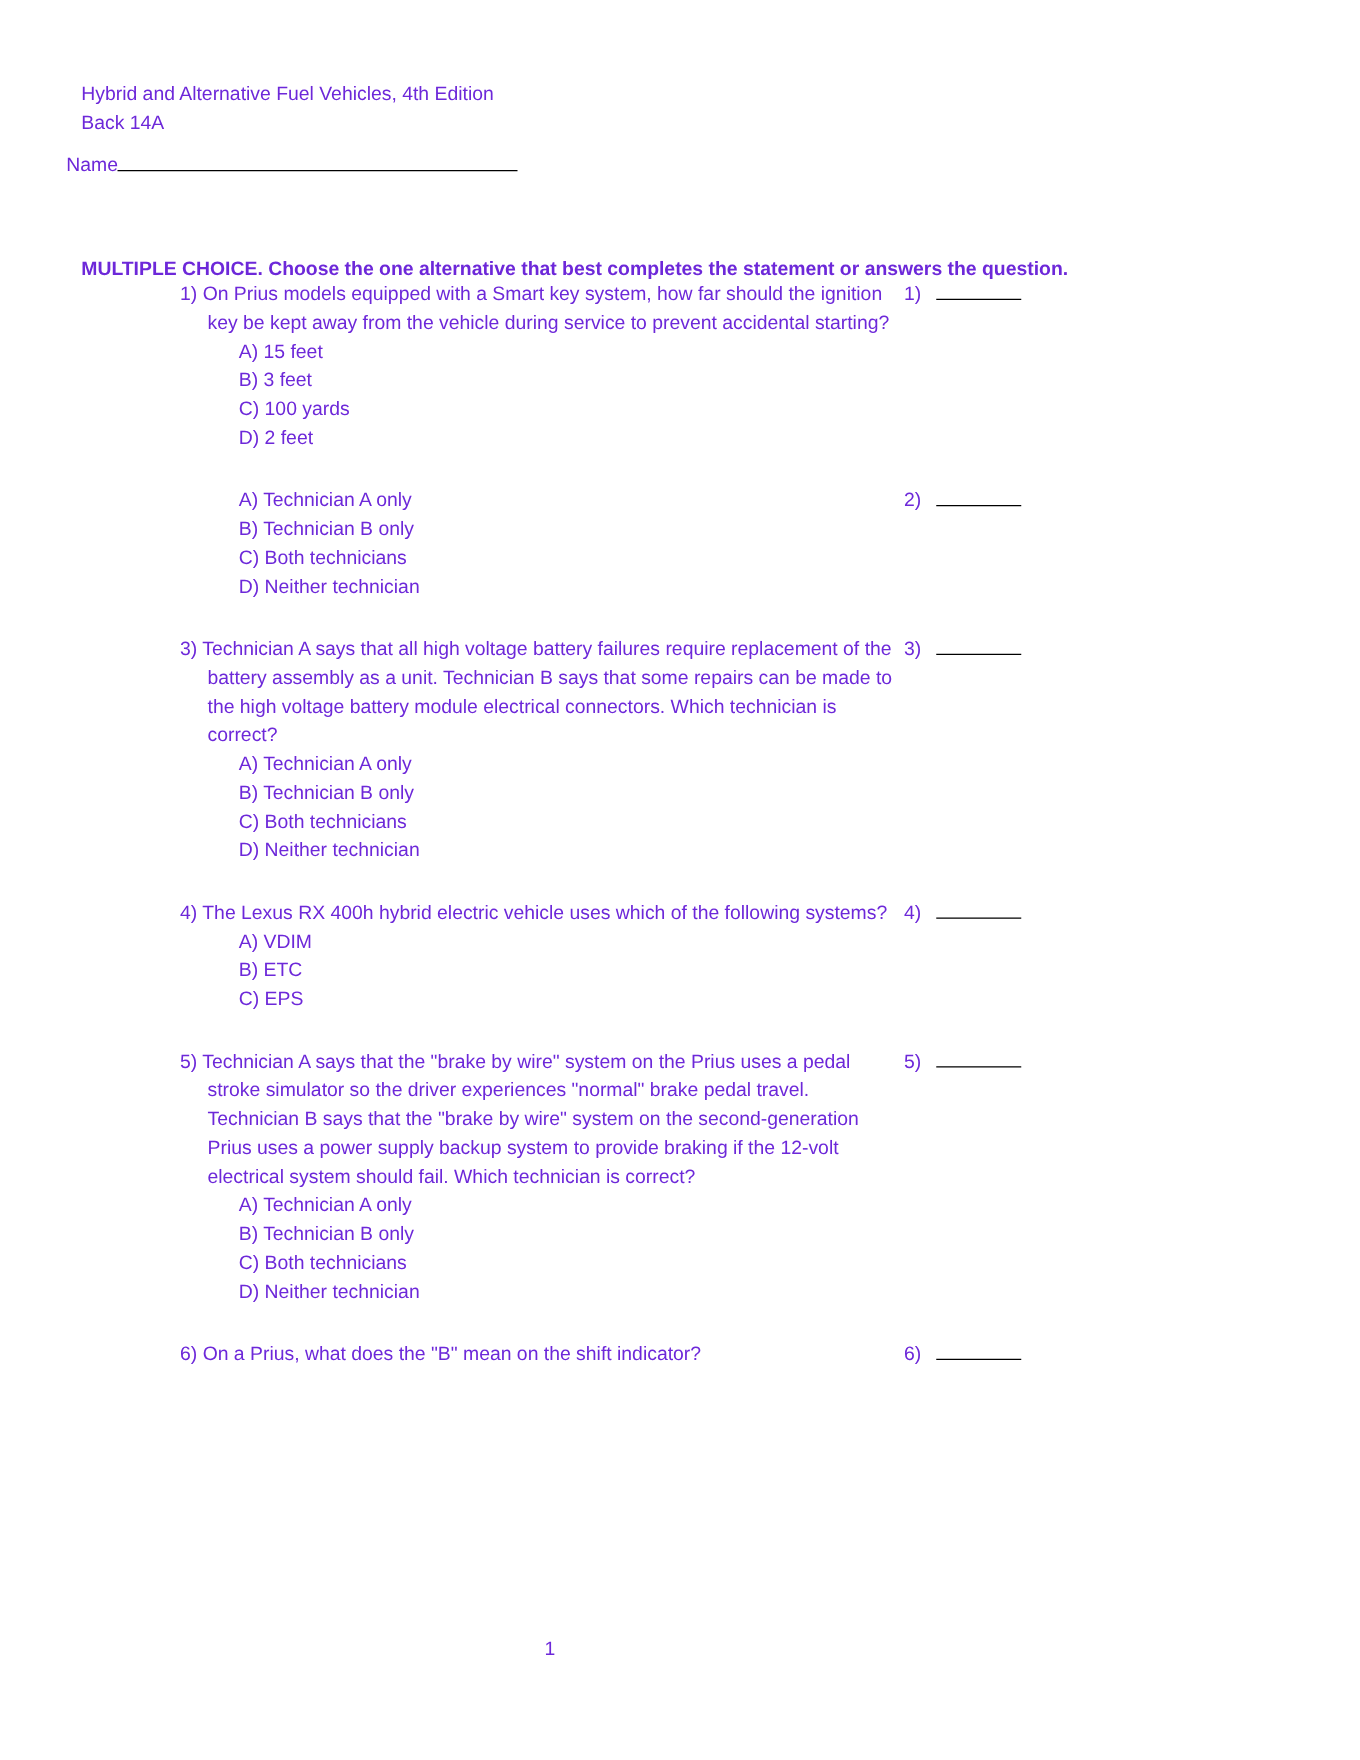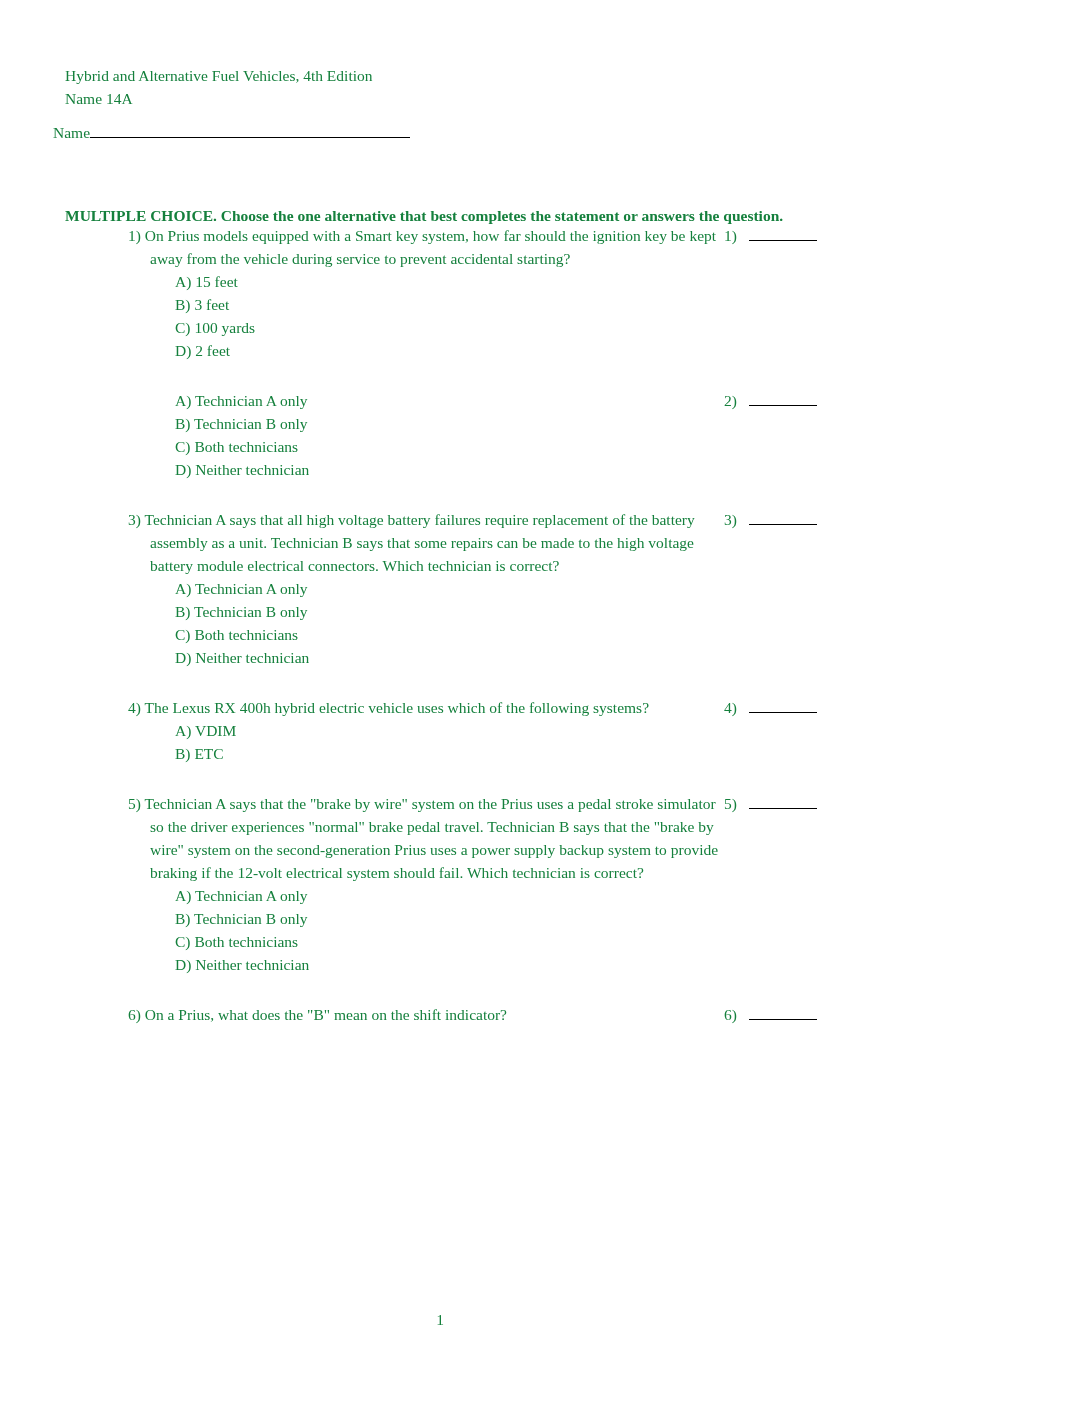--- a/index.html
+++ b/index.html
@@ -5,22 +5,22 @@
   html, body {
     margin: 0;
     padding: 0;
     background: #ffffff;
   }
   .page {
     position: relative;
     width: 880px;
     height: 1408px;
     background: #ffffff;
-    color: #15803d;
-    font-family: Liberation Serif, serif;
+    color: #6d28d9;
+    font-family: Liberation Sans, sans-serif;
     font-size: 15.5px;
     line-height: 23px;
     overflow: hidden;
   }
   .header {
     position: absolute;
     top: 64px;
     left: 65px;
   }
   .header div {
@@ -41,21 +41,21 @@
   .instructions {
     position: absolute;
     top: 204px;
     left: 65px;
     width: 960px;
     font-weight: bold;
   }
   .questions {
     position: absolute;
     top: 224px;
-    left: 0;
+    left: 16px;
     right: 0;
   }
   .question {
     display: flex;
     align-items: flex-start;
     padding-left: 128px;
     padding-right: 63px;
     margin-bottom: 27px;
   }
   .q-main {
@@ -92,21 +92,21 @@
     text-align: center;
   }
 </style>
 </head>
 <body>
 
 <div class="page">
 
   <div class="header">
     <div>Hybrid and Alternative Fuel Vehicles, 4th Edition</div>
-    <div>Name 14A</div>
+    <div>Back 14A</div>
   </div>
 
   <div class="name-row">
     <span>Name</span><span class="name-underline"></span>
   </div>
 
   <div class="instructions">MULTIPLE CHOICE.  Choose the one alternative that best completes the statement or answers the question.</div>
 
   <div class="questions">
 
@@ -153,20 +153,21 @@
         <span>3)</span><span class="ans-blank"></span>
       </div>
     </div>
 
     <div class="question">
       <div class="q-main">
         <p class="q-text"><span>4)</span> <span>The Lexus RX 400h hybrid electric vehicle uses which of the following systems?</span></p>
         <div class="choices">
           <div class="choice">A) VDIM</div>
           <div class="choice">B) ETC</div>
+          <div class="choice">C) EPS</div>
         </div>
       </div>
       <div class="q-answer">
         <span>4)</span><span class="ans-blank"></span>
       </div>
     </div>
 
     <div class="question">
       <div class="q-main">
         <p class="q-text"><span>5)</span> <span>Technician A says that the "brake by wire" system on the Prius uses a pedal stroke simulator so the driver experiences "normal" brake pedal travel. Technician B says that the "brake by wire" system on the second-generation Prius uses a power supply backup system to provide braking if the 12-volt electrical system should fail. Which technician is correct?</span></p>

